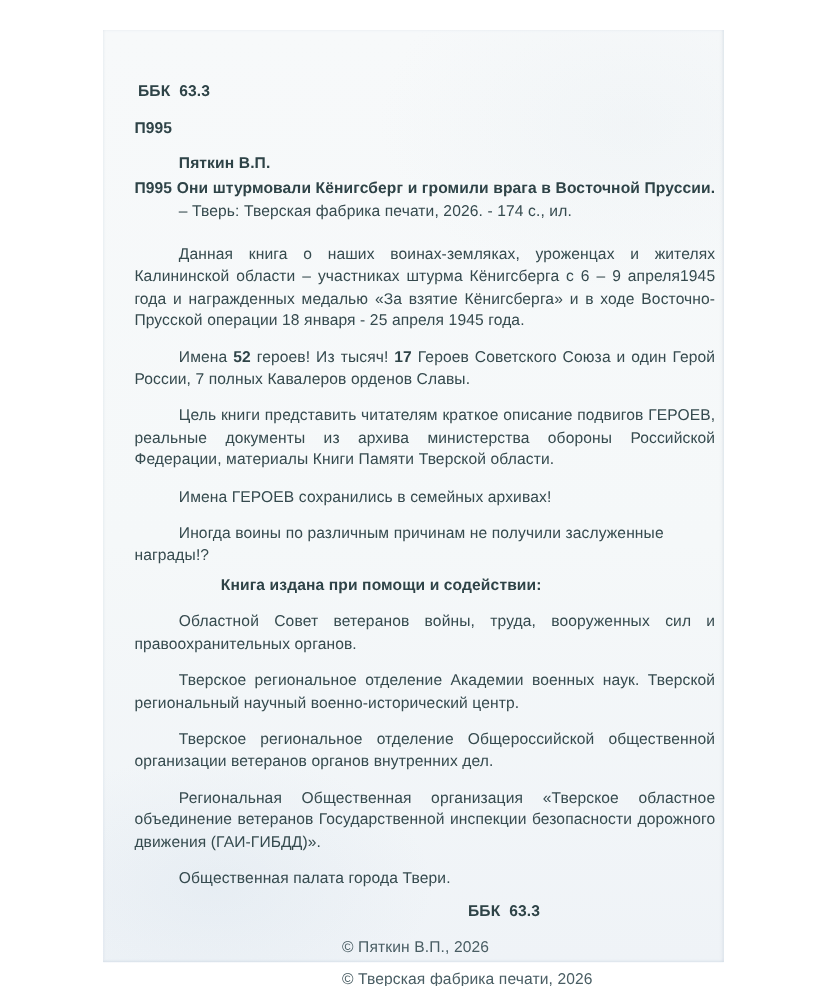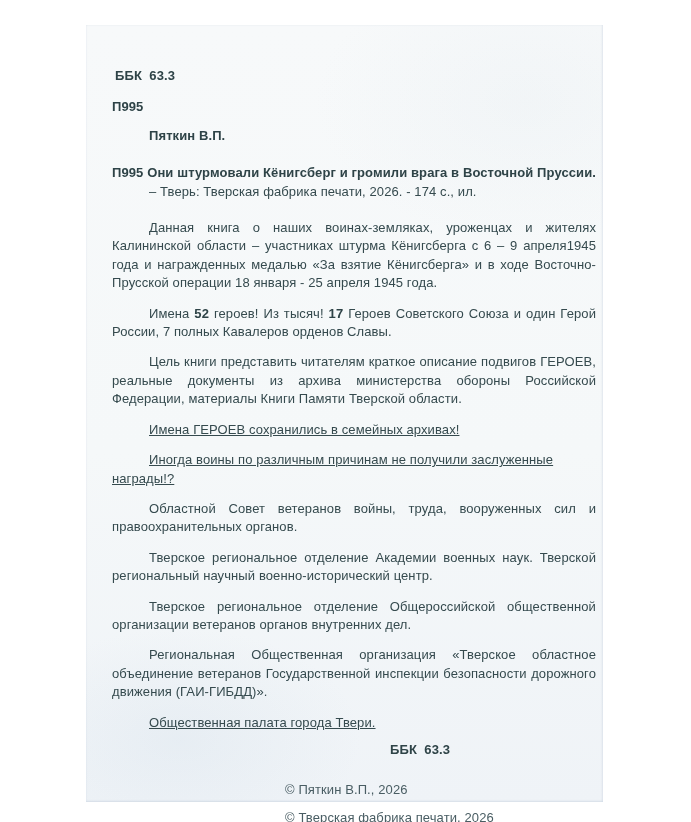--- a/index.html
+++ b/index.html
@@ -38,42 +38,42 @@
     padding: 42px 7px 0 26px;
     color: #354a4e;
     font-size: 13px;
     line-height: 18.4px;
     letter-spacing: 0.1px;
   }
   .b { font-weight: 700; color: #2e4347; }
   .pre { white-space: pre-wrap; }
   .bbk-top { margin: 0 0 13px 3px; }
   .sign-code { margin: 0 0 10px 0; }
-  .author-line { margin: 0 0 19px 37px; }
+  .author-line { margin: 0 0 3px 37px; }
   .record {
     margin: 0 0 18px 0;
     padding-left: 37px;
     text-indent: -37px;
     text-align: justify;
   }
   .para {
     margin: 12px 0 7px 0;
     text-indent: 37px;
     text-align: justify;
   }
-  .single { text-align: left; text-decoration: underline; }
+  .single { text-align: left; }
   .support-heading {
     margin: 0 0 7px 0;
     text-indent: 72px;
     font-weight: 700;
     color: #2e4347;
   }
   .bbk-bottom { margin: 9px 0 0 278px; }
   .copyright { margin: 0 0 0 173px; color: #495d63; }
-  .copyright-first { margin-top: 22px; }
+  .copyright-first { margin-top: 11px; }
   .copyright-second { margin-top: 9px; }
 </style>
 </head>
 <body>
 
 <div class="canvas">
   <div class="paper">
     <div class="content">
 
       <div class="bbk-top b pre">ББК  63.3</div>
@@ -90,20 +90,21 @@
       <p class="para">Данная книга о наших воинах-земляках, уроженцах и жителях Калининской области – участниках штурма Кёнигсберга с 6 – 9 апреля1945 года и награжденных медалью «За взятие Кёнигсберга» и в ходе Восточно-Прусской операции 18 января - 25 апреля 1945 года.</p>
 
       <p class="para"><span>Имена </span><span class="b">52</span><span> героев! Из тысяч! </span><span class="b">17</span><span> Героев Советского Союза и один Герой России, 7 полных Кавалеров орденов Славы.</span></p>
 
       <p class="para">Цель книги представить читателям краткое описание подвигов ГЕРОЕВ, реальные документы из архива министерства обороны Российской Федерации, материалы Книги Памяти Тверской области.</p>
 
       <p class="para single">Имена ГЕРОЕВ сохранились в семейных архивах!</p>
 
       <p class="para single">Иногда воины по различным причинам не получили заслуженные награды!?</p>
 
+      <p class="support-heading">Книга издана при помощи и содействии:</p>
 
       <p class="para">Областной Совет ветеранов войны, труда, вооруженных сил и правоохранительных органов.</p>
       <p class="para">Тверское региональное отделение Академии военных наук. Тверской региональный научный военно-исторический центр.</p>
       <p class="para">Тверское региональное отделение Общероссийской общественной организации ветеранов органов внутренних дел.</p>
       <p class="para">Региональная Общественная организация «Тверское областное объединение ветеранов Государственной инспекции безопасности дорожного движения (ГАИ-ГИБДД)».</p>
       <p class="para single">Общественная палата города Твери.</p>
 
       <div class="bbk-bottom b pre">ББК  63.3</div>
 
       <div class="copyright copyright-first">© Пяткин В.П., 2026</div>

